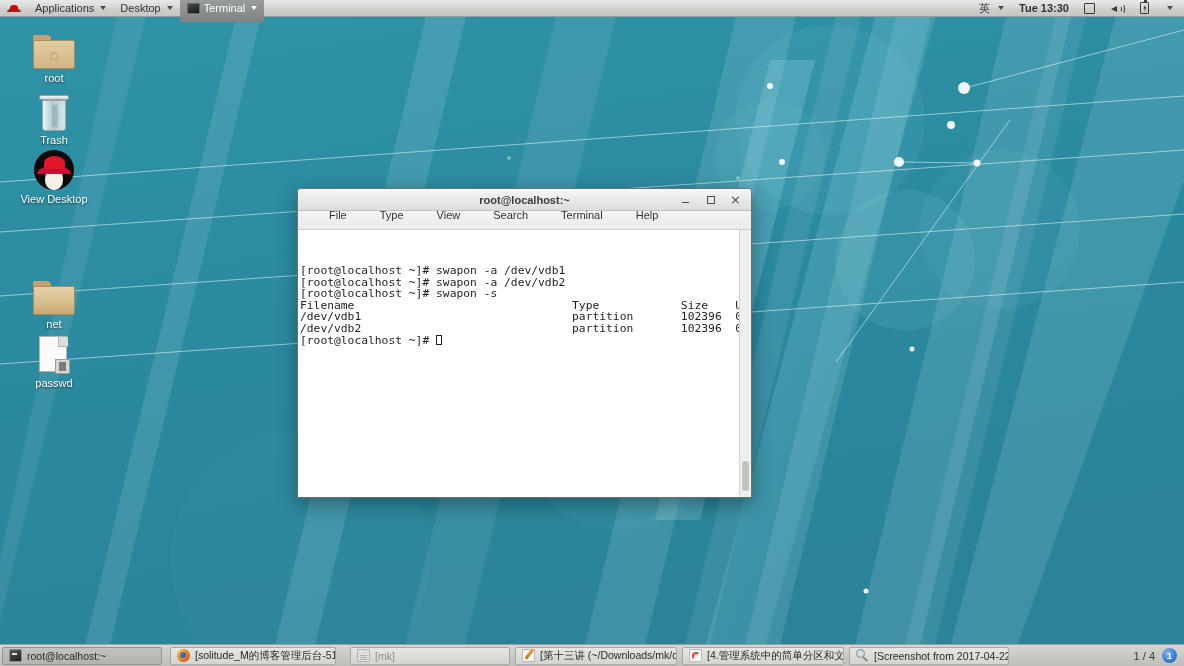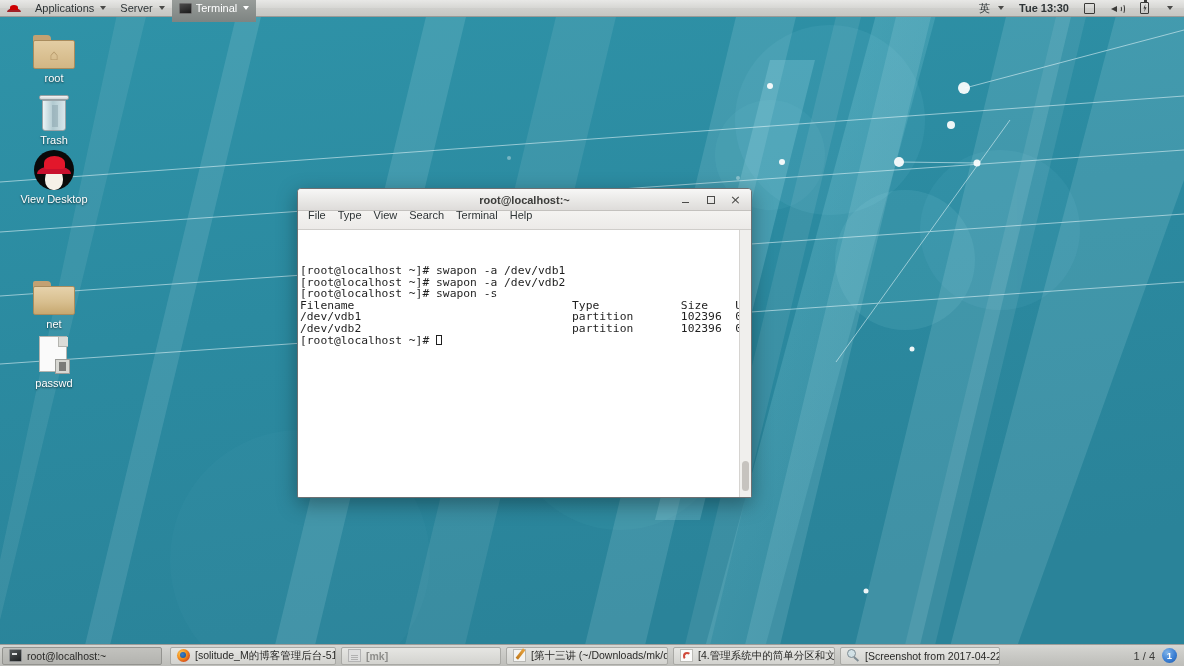--- a/index.html
+++ b/index.html
@@ -284,21 +284,21 @@
     height: 19px;
     background: linear-gradient(180deg,#f4f3f1 0%,#eceae8 100%);
     border-bottom: 1px solid #cfcdca;
     display: flex;
     align-items: center;
     padding-left: 4px;
     font-size: 11px;
     color: #2e3436;
     box-sizing: border-box;
   }
-  .tmenu { padding: 0 6px; height: 28px; line-height: 19px; cursor: default; }
+  .tmenu { padding: 0 6px; height: 28px; line-height: 19px; cursor: default; margin-left: 21px; }
 
   #term-body {
     position: relative;
     height: 267px;
     background: #ffffff;
     display: flex;
   }
   #term-screen {
     flex: 1;
     padding: 3px 0 0 2px;
@@ -522,21 +522,21 @@
       <span class="redhat-logo">
         <span class="brim"></span>
           <span class="crown"></span>
       </span>
     </div>
     <div class="tb-item">
       <span>Applications</span>
       <span class="caret"></span>
     </div>
     <div class="tb-item">
-      <span>Server</span>
+      <span>Desktop</span>
       <span class="caret"></span>
     </div>
     <div class="tb-item active">
       <span class="term-mini-icon"></span>
       <span>Terminal</span>
       <span class="caret"></span>
     </div>
 
     <div id="topbar-right">
       <div class="tb-item">
@@ -665,21 +665,21 @@
     <div class="task active w1">
       <span class="tsk-ico term"></span>
       <span>root@localhost:~</span>
     </div>
 
     <div class="task w2" style="margin-left:6px;">
       <span class="tsk-ico ff"></span>
       <span>[solitude_M的博客管理后台-51...</span>
     </div>
 
-    <div class="task dim w3" style="margin-left:3px;font-weight:bold;">
+    <div class="task dim w3" style="margin-left:12px;">
       <span class="tsk-ico gray"></span>
       <span>[mk]</span>
     </div>
 
     <div class="task w4" style="margin-left:3px;">
       <span class="tsk-ico gedit"></span>
       <span>[第十三讲 (~/Downloads/mk/doc/...</span>
     </div>
 
     <div class="task w5" style="margin-left:3px;">

